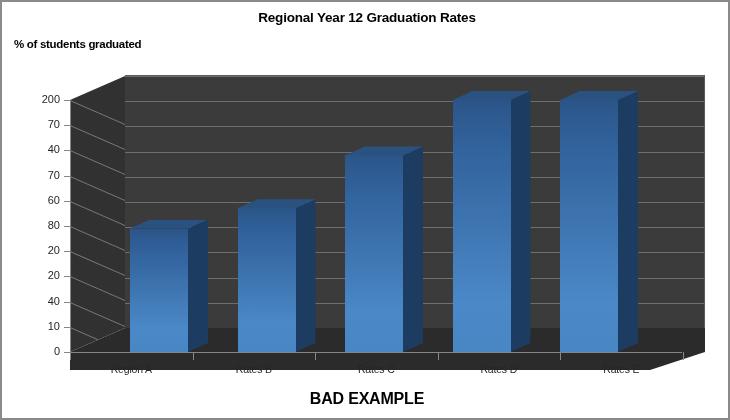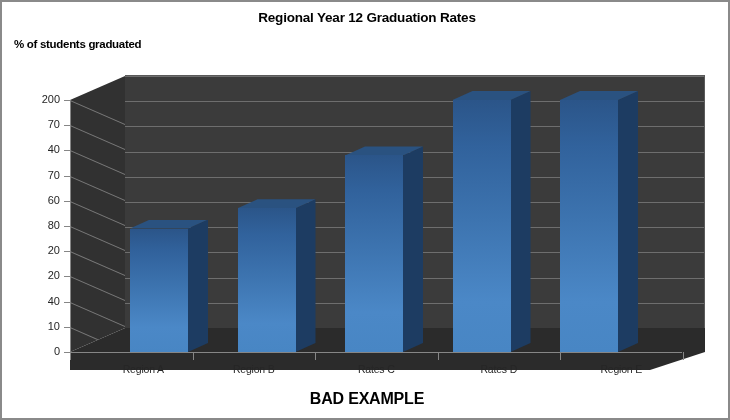--- a/index.html
+++ b/index.html
@@ -344,24 +344,24 @@
           <div class="y-label">200</div>
         </div>
       </div>
     <div id="x-axis-ticks">
         <div class="x-tick" style="left: 68px;"></div>
         <div class="x-tick" style="left: 190.5px;"></div>
         <div class="x-tick" style="left: 313px;"></div>
         <div class="x-tick" style="left: 435.5px;"></div>
         <div class="x-tick" style="left: 558px;"></div>
         <div class="x-tick" style="left: 680.5px;"></div>
-        <div class="x-label" style="left: 80px; width: 122.5px;">Region A</div>
-        <div class="x-label" style="left: 190.5px; width: 122.5px;">Region B</div>
+        <div class="x-label" style="left: 68px; width: 122.5px;">Region A</div>
+        <div class="x-label" style="left: 190.5px; width: 122.5px;">Rates B</div>
         <div class="x-label" style="left: 313px; width: 122.5px;">Rates C</div>
         <div class="x-label" style="left: 435.5px; width: 122.5px;">Rates D</div>
-        <div class="x-label" style="left: 558px; width: 122.5px;">Region E</div>
+        <div class="x-label" style="left: 558px; width: 122.5px;">Rates E</div>
       </div>
 
   </div>
 
   <div id="x-axis-title">BAD EXAMPLE</div>
 
 </div>
 
 </body></html>

